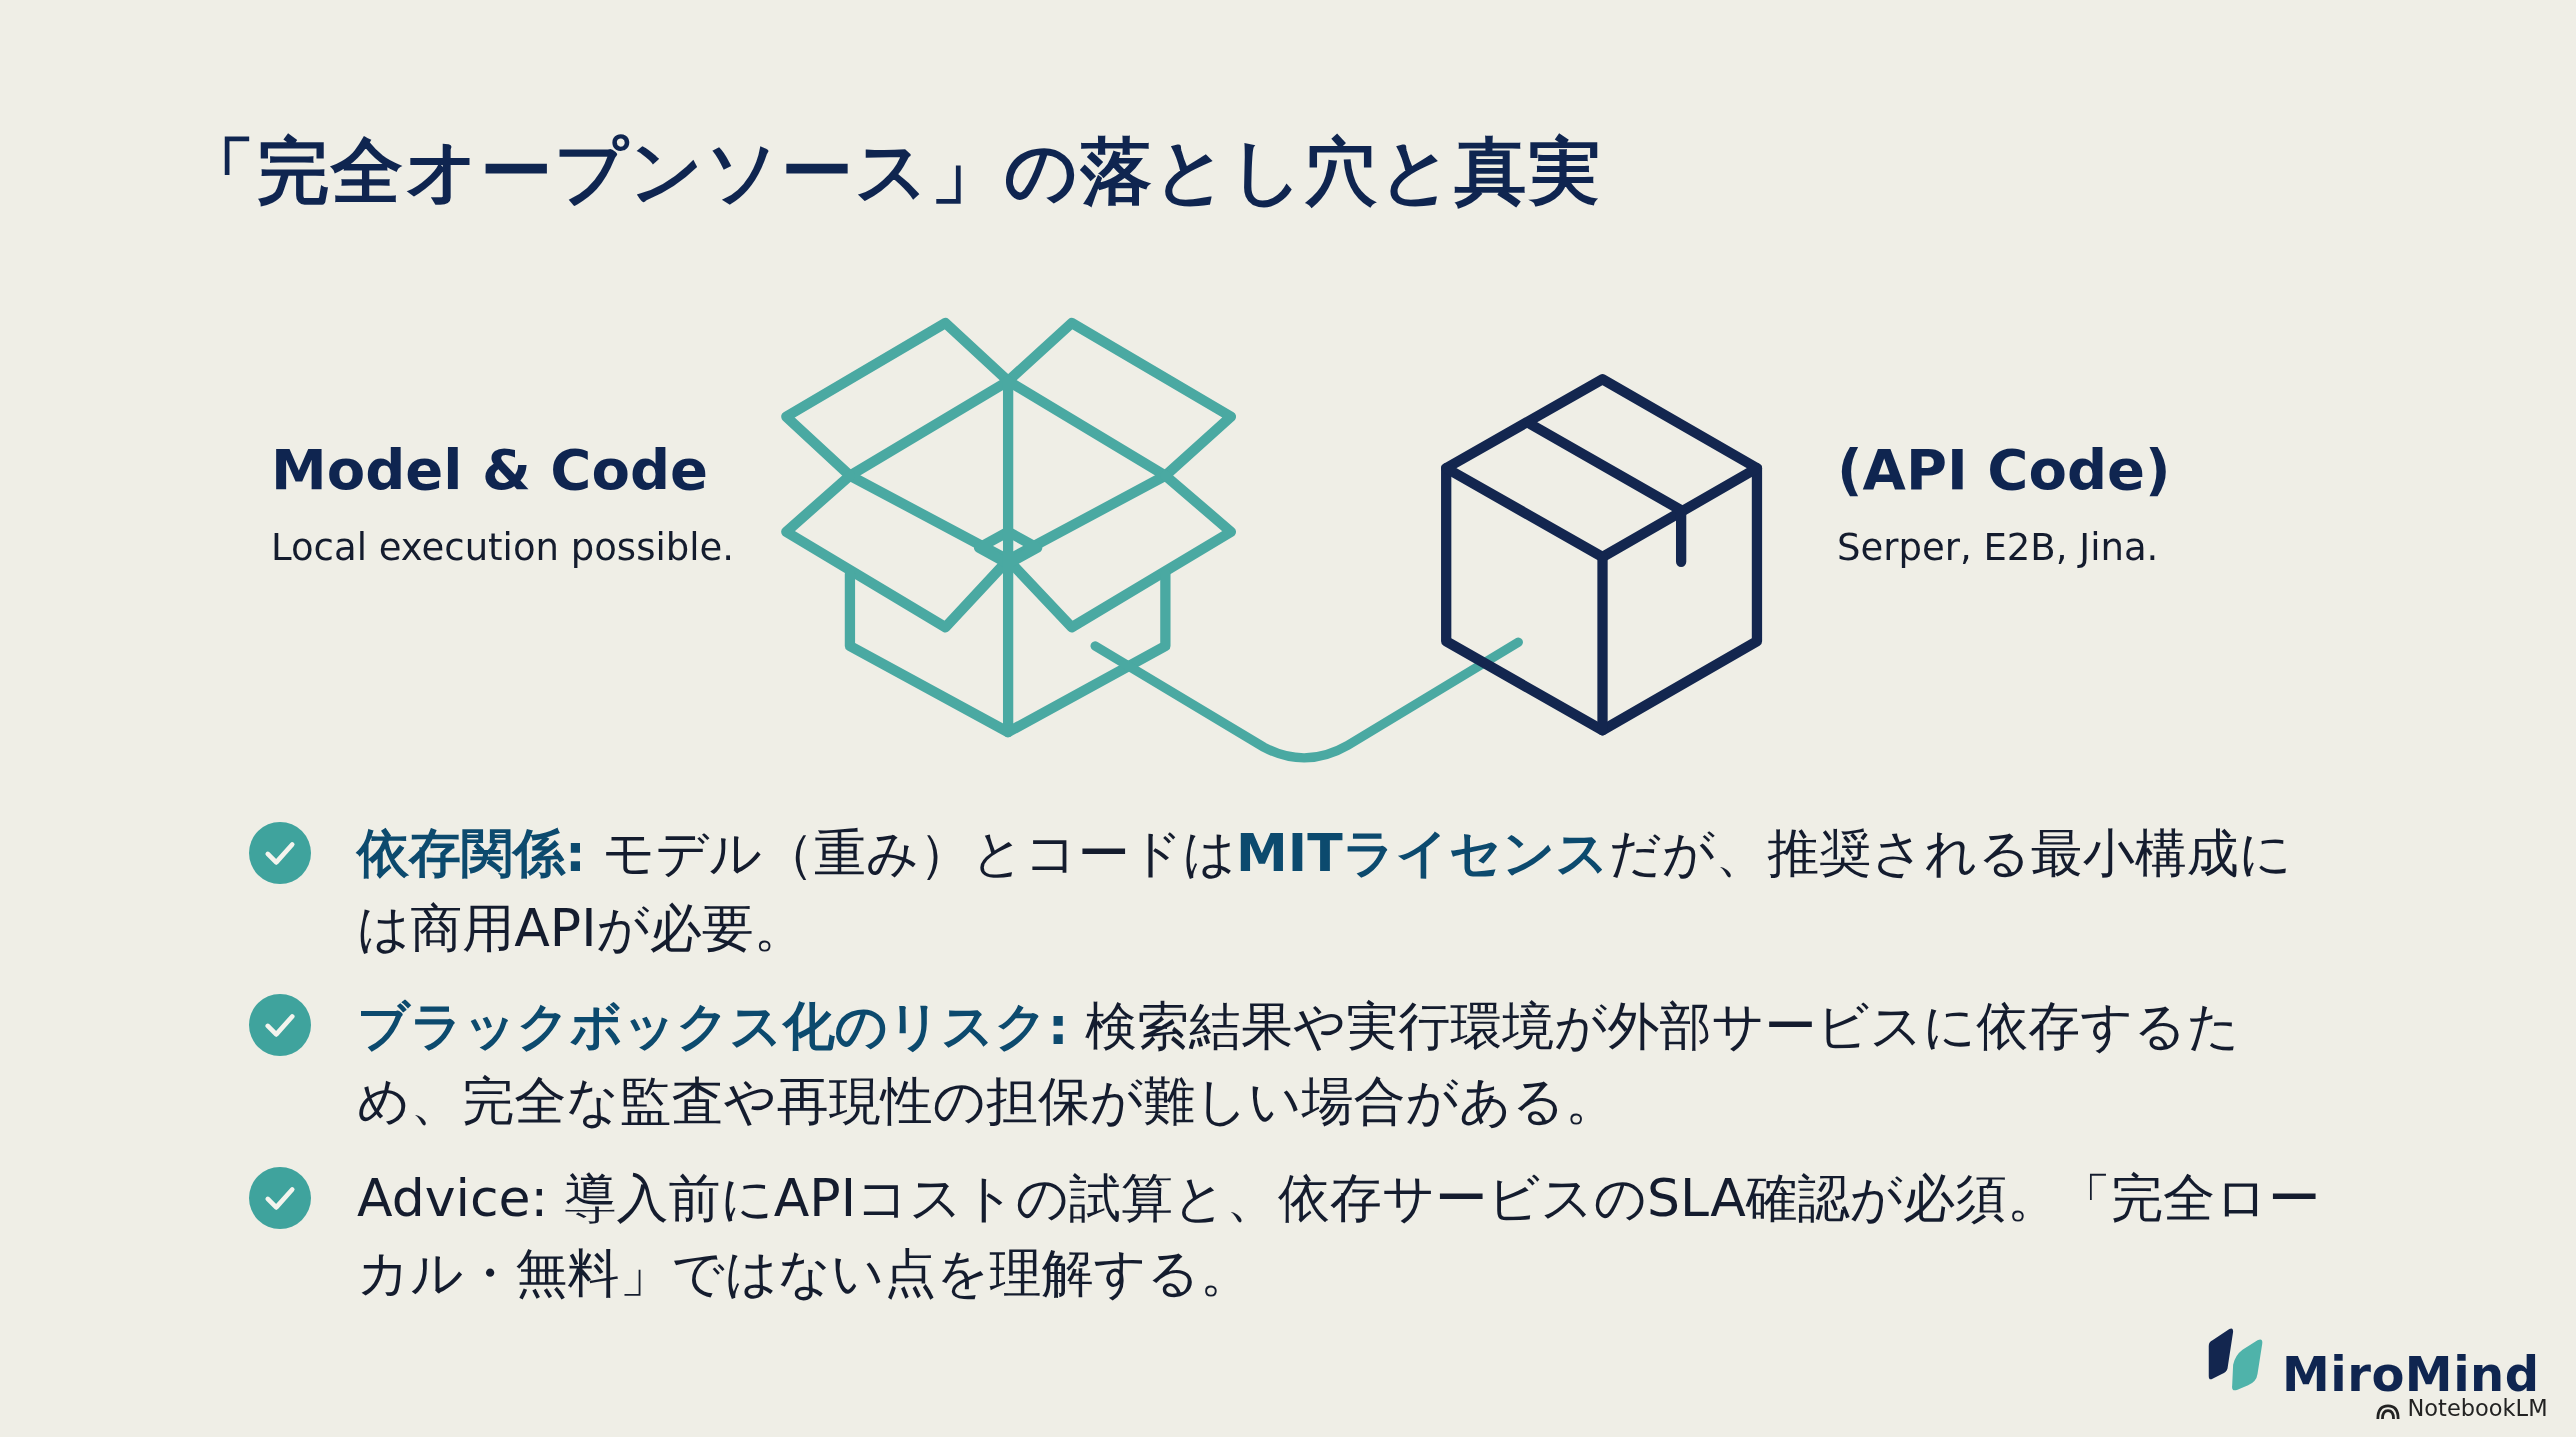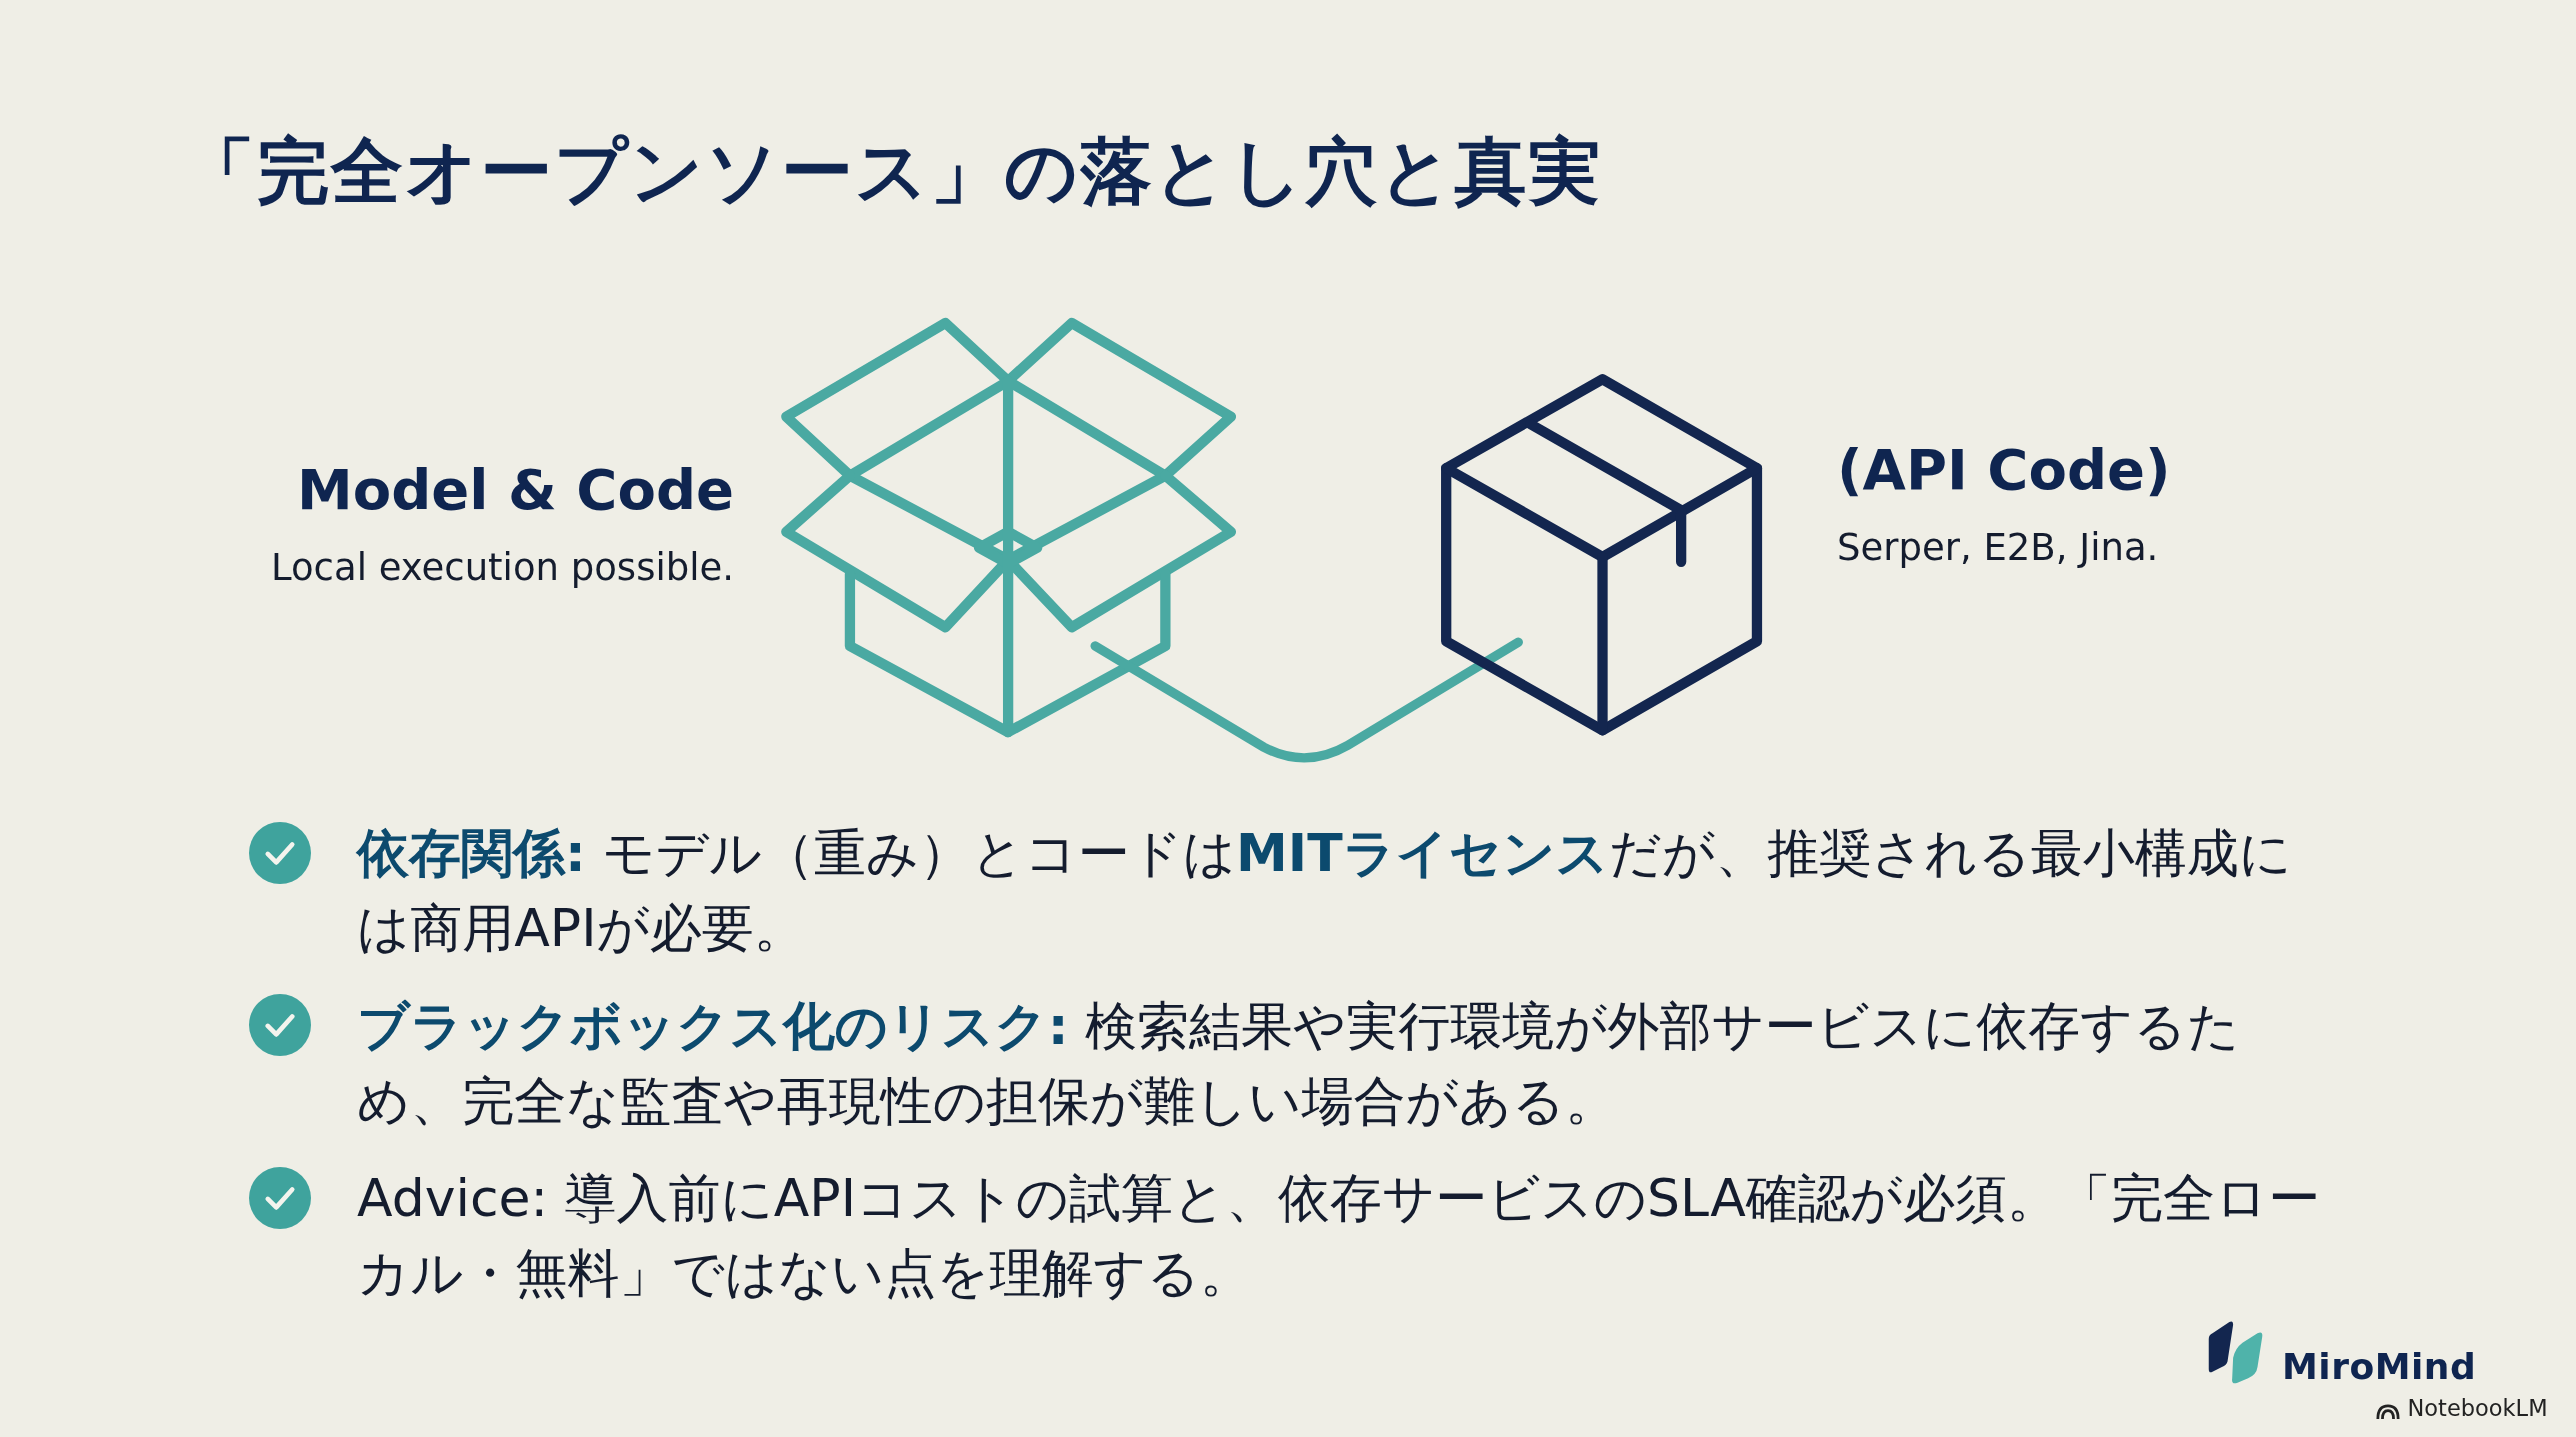--- a/index.html
+++ b/index.html
@@ -13,36 +13,36 @@
   .title {
     position: absolute; left: 183px; top: 124px;
     font-size: 72px; font-weight: bold; letter-spacing: 1.9px;
     color: #0f2550; margin: 0; white-space: nowrap;
   }
   .side {
     position: absolute; white-space: nowrap;
   }
   .side .h { font-size: 56px; font-weight: bold; line-height: 75px; color: #0f2550; }
   .side .s { font-size: 37px; line-height: 56px; margin-top: 13px; color: #141c2e; }
-  .side-left { right: 1842px; top: 452px; text-align: right; }
+  .side-left { right: 1842px; top: 432px; }
   .side-right { left: 1837px; top: 432px; text-align: left; }
   svg.diagram { position: absolute; left: 0; top: 0; }
   .bullets { position: absolute; left: 245px; top: 816px; width: 2059px; }
   .bullet { position: relative; padding-left: 112px; margin-bottom: 22.5px; }
   .bullet .check {
     position: absolute; left: 3.7px; top: 5.6px; width: 62px; height: 62px;
     border-radius: 50%; background: #3fa39d;
   }
   .bullet .check svg { position: absolute; left: 0; top: 0; }
   .bullet .text {
     font-size: 52px; line-height: 75px; color: #141c2e; width: 1966px;
   }
   .bullet .text b { font-weight: bold; color: #0c4a6e; }
   .logo { position: absolute; left: 2205px; top: 1316px; display: flex; align-items: center; }
-  .logo .name { font-size: 36px; font-weight: bold; color: #0f2550; margin-left: 17px; letter-spacing: 0.5px; margin-top: 30px; }
+  .logo .name { font-size: 48px; font-weight: bold; color: #0f2550; margin-left: 17px; letter-spacing: 0.5px; margin-top: 30px; }
   .nblm { position: absolute; left: 2376px; top: 1395px; display: flex; align-items: flex-end; font-size: 22.5px; color: #222; }
   .nblm .nm { margin-left: 7.5px; }
 </style>
 </head>
 <body>
 
 <h1 class="title">「完全オープンソース」の落とし穴と真実</h1>
 
 <div class="side side-left">
   <div class="h">Model &amp; Code</div>

